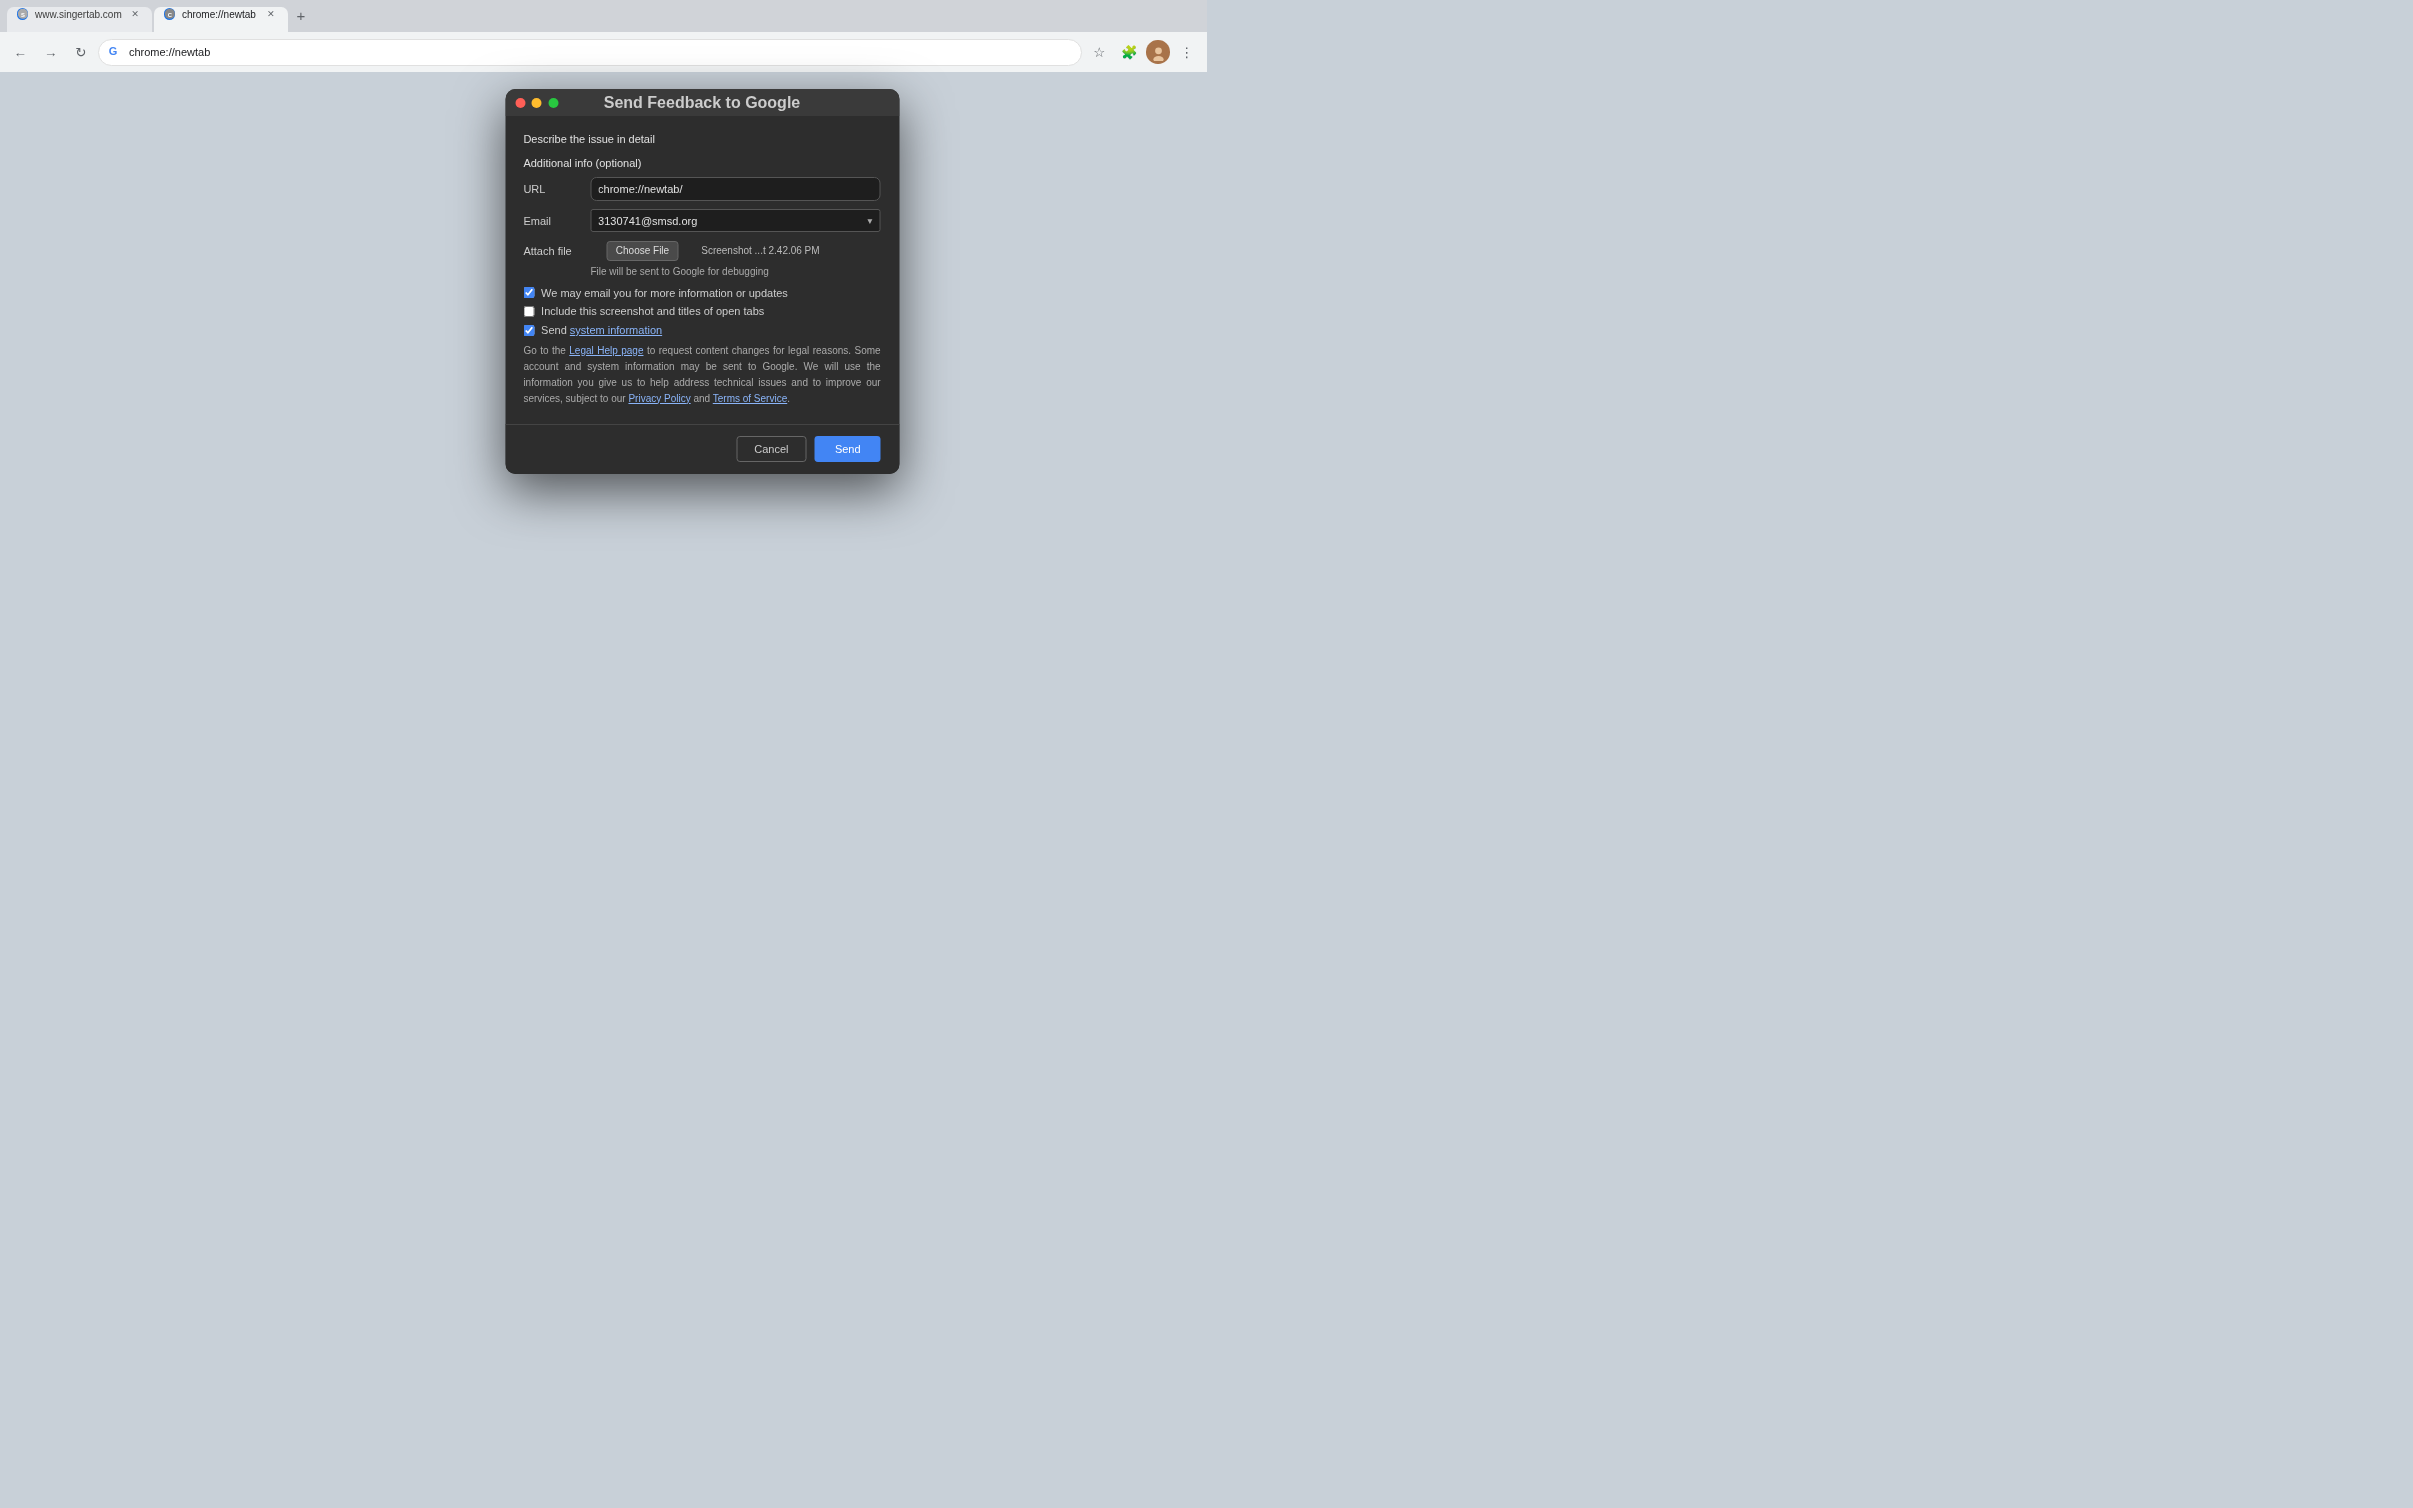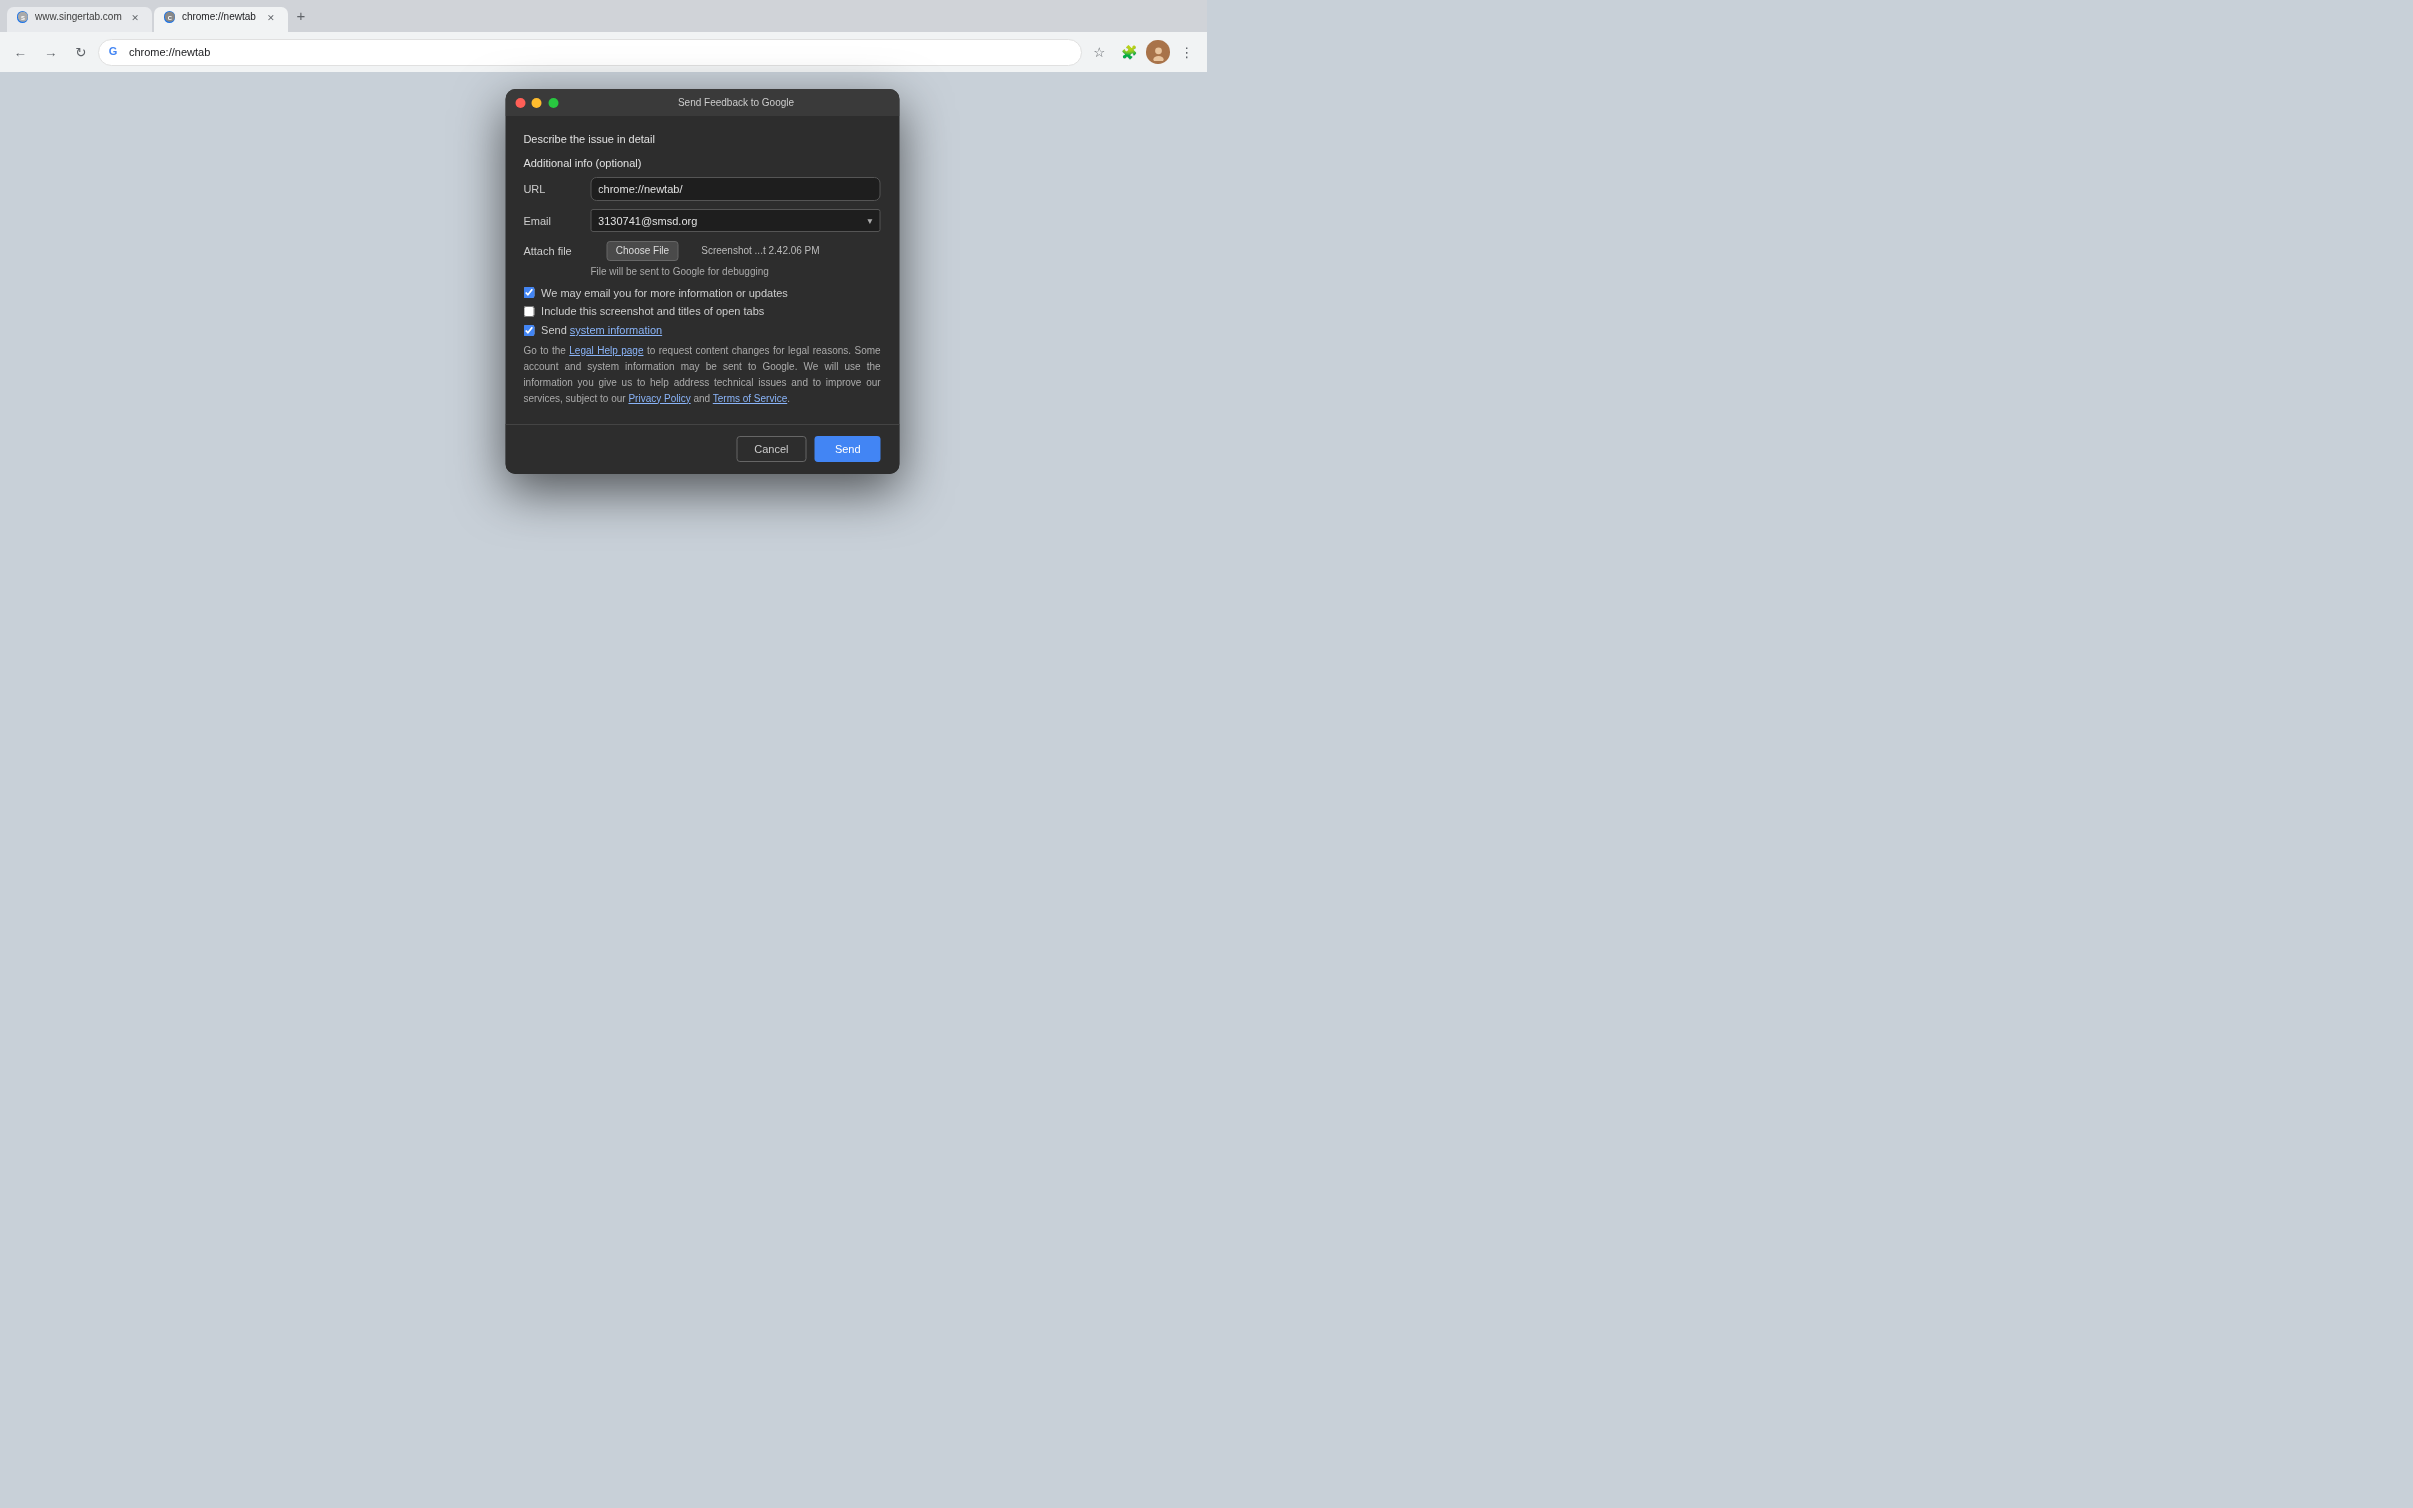--- a/index.html
+++ b/index.html
@@ -26,24 +26,24 @@
       height: 32px;
       background: #d0d3d8;
       display: flex;
       align-items: flex-end;
       padding: 0 6.7px;
       gap: 1.7px;
     }
 
     .tab {
       height: 25px;
-      padding: 4px 10px;
+      padding: 12px 10px;
       border-radius: 6.7px 6.7px 0 0;
       display: flex;
-      align-items: flex-start;
+      align-items: flex-end;
       gap: 6.7px;
       font-size: 10px;
       color: #3c3c3c;
       background: #e8eaed;
       min-width: 134px;
       max-width: 184px;
       position: relative;
     }
 
     .tab.active {
@@ -197,24 +197,23 @@
     }
 
     .wc-close { background: #ff5f57; }
     .wc-min { background: #febc2e; }
     .wc-max { background: #28c840; }
 
     .modal-title {
       position: absolute;
       left: 50%;
       transform: translateX(-50%);
-      font-size: 10px;
+      font-size: 16px;
       color: #cccccc;
-      font-weight: 400;
-      margin-left: 34px;
+      font-weight: 700;
     }
 
     .modal-body {
       padding: 17px 18.4px;
     }
 
     .section-label {
       font-size: 11px;
       color: #e0e0e0;
       margin-bottom: 8.4px;

